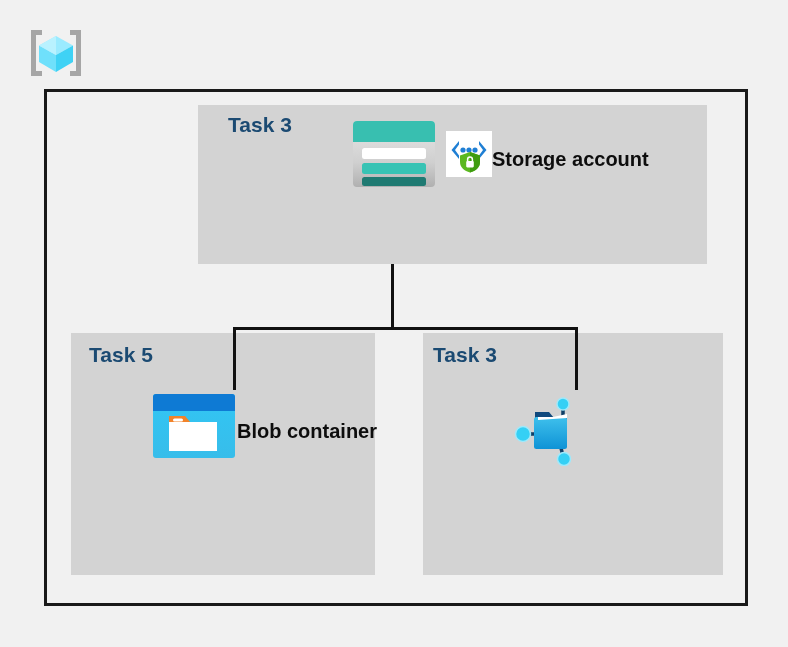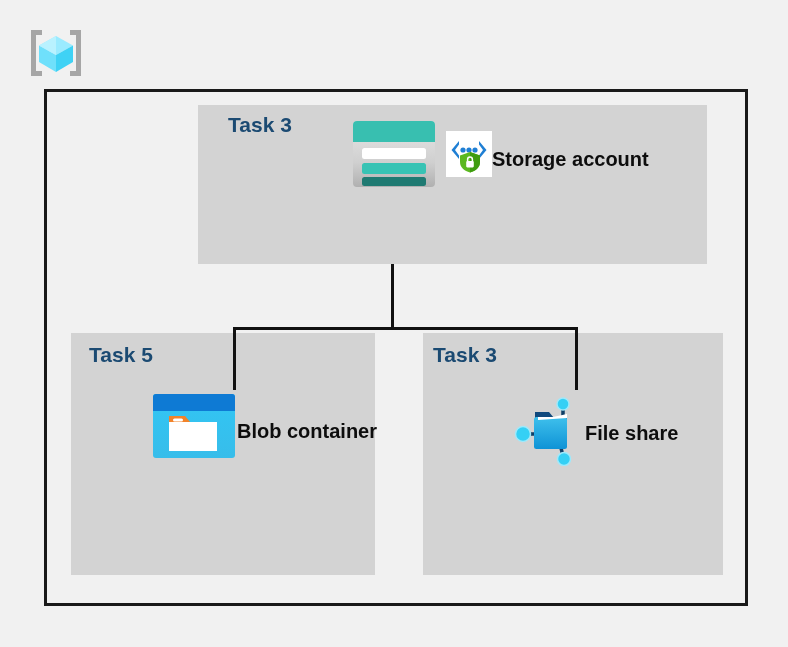--- a/index.html
+++ b/index.html
@@ -233,14 +233,13 @@
       <rect x="29" y="27" width="33" height="32" rx="2.5" fill="url(#fs-folder)"></rect>
 
       <path d="M33 27 L48 27 L62 24 L62 28 L33 30 Z" fill="#ffffff"></path>
 
       <circle cx="18" cy="44" r="7.5" fill="#35d0f5" stroke="#9fe9fb" stroke-width="1.5"></circle>
       <circle cx="58" cy="14" r="6" fill="#35d0f5" stroke="#9fe9fb" stroke-width="1.5"></circle>
       <circle cx="59" cy="69" r="6.5" fill="#35d0f5" stroke="#9fe9fb" stroke-width="1.5"></circle>
     </svg>
 
   </div>
-  <div class="resource-caption">File share</div>
 </div>
 
 </body></html>

